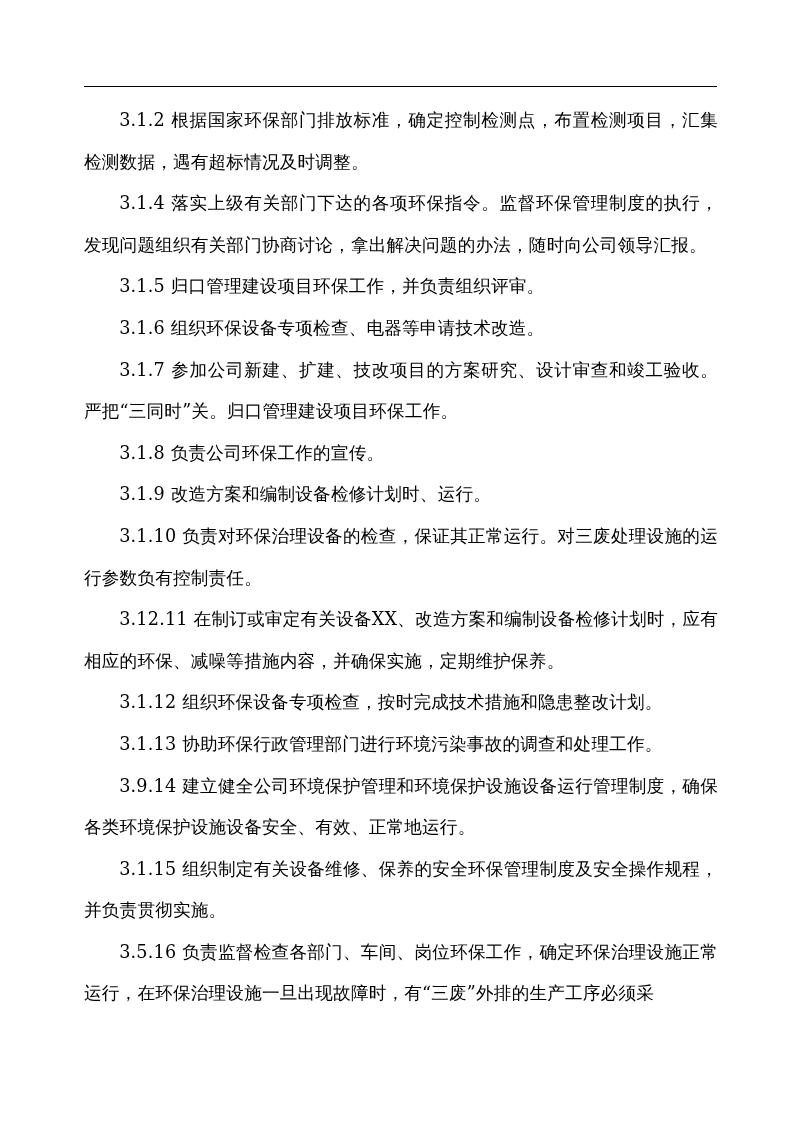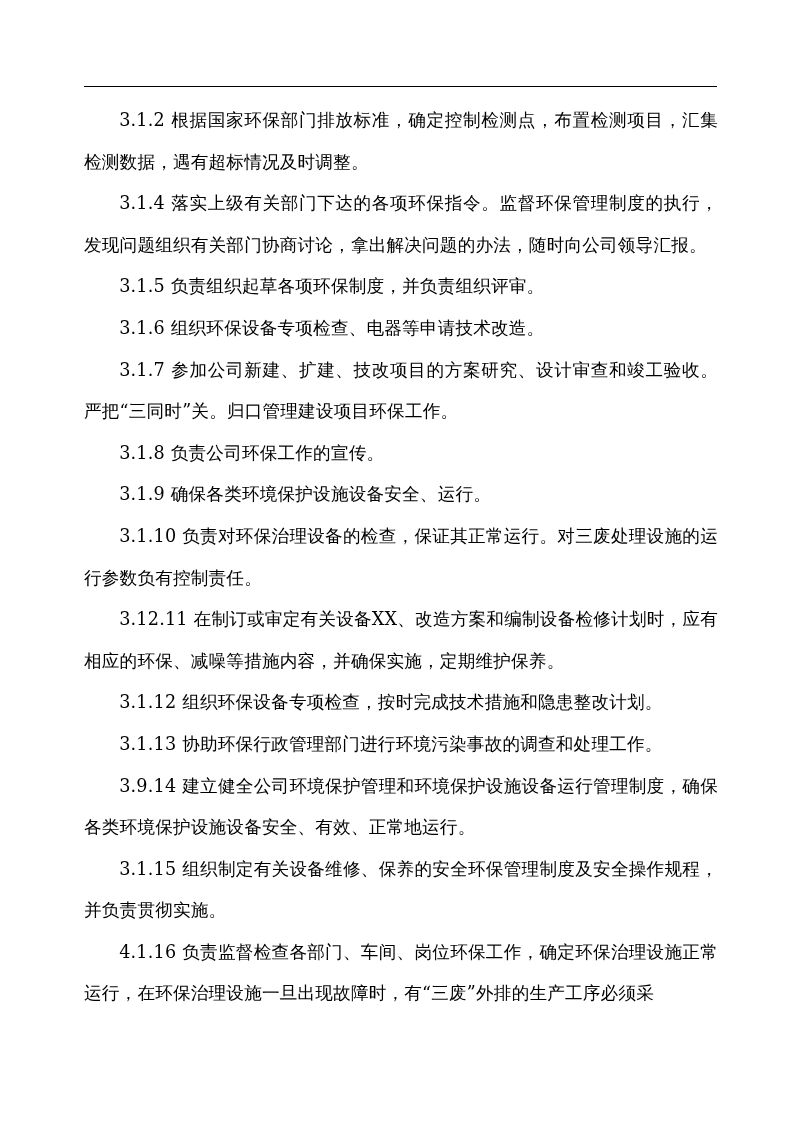--- a/index.html
+++ b/index.html
@@ -47,26 +47,26 @@
 </style>
 </head>
 <body>
 
 <div class="page">
   <div class="header-rule"></div>
 
   <div class="body-text">
     <p class="para">3.1.2 根据国家环保部门排放标准，确定控制检测点，布置检测项目，汇集检测数据，遇有超标情况及时调整。</p>
     <p class="para">3.1.4 落实上级有关部门下达的各项环保指令。监督环保管理制度的执行，发现问题组织有关部门协商讨论，拿出解决问题的办法，随时向公司领导汇报。</p>
-    <p class="para">3.1.5 负责组织起草各项环保制度，并负责组织评审。</p>
+    <p class="para">3.1.5 归口管理建设项目环保工作，并负责组织评审。</p>
     <p class="para">3.1.6 组织环保设备专项检查、电器等申请技术改造。</p>
     <p class="para">3.1.7 参加公司新建、扩建、技改项目的方案研究、设计审查和竣工验收。严把“三同时”关。归口管理建设项目环保工作。</p>
     <p class="para">3.1.8 负责公司环保工作的宣传。</p>
-    <p class="para">3.1.9 确保各类环境保护设施设备安全、运行。</p>
+    <p class="para">3.1.9 改造方案和编制设备检修计划时、运行。</p>
     <p class="para">3.1.10 负责对环保治理设备的检查，保证其正常运行。对三废处理设施的运行参数负有控制责任。</p>
     <p class="para">3.12.11 在制订或审定有关设备XX、改造方案和编制设备检修计划时，应有相应的环保、减噪等措施内容，并确保实施，定期维护保养。</p>
     <p class="para">3.1.12 组织环保设备专项检查，按时完成技术措施和隐患整改计划。</p>
     <p class="para">3.1.13 协助环保行政管理部门进行环境污染事故的调查和处理工作。</p>
     <p class="para">3.9.14 建立健全公司环境保护管理和环境保护设施设备运行管理制度，确保各类环境保护设施设备安全、有效、正常地运行。</p>
     <p class="para">3.1.15 组织制定有关设备维修、保养的安全环保管理制度及安全操作规程，并负责贯彻实施。</p>
-    <p class="para">4.1.16 负责监督检查各部门、车间、岗位环保工作，确定环保治理设施正常运行，在环保治理设施一旦出现故障时，有“三废”外排的生产工序必须采</p>
+    <p class="para">3.5.16 负责监督检查各部门、车间、岗位环保工作，确定环保治理设施正常运行，在环保治理设施一旦出现故障时，有“三废”外排的生产工序必须采</p>
   </div>
 </div>
 
 </body></html>

